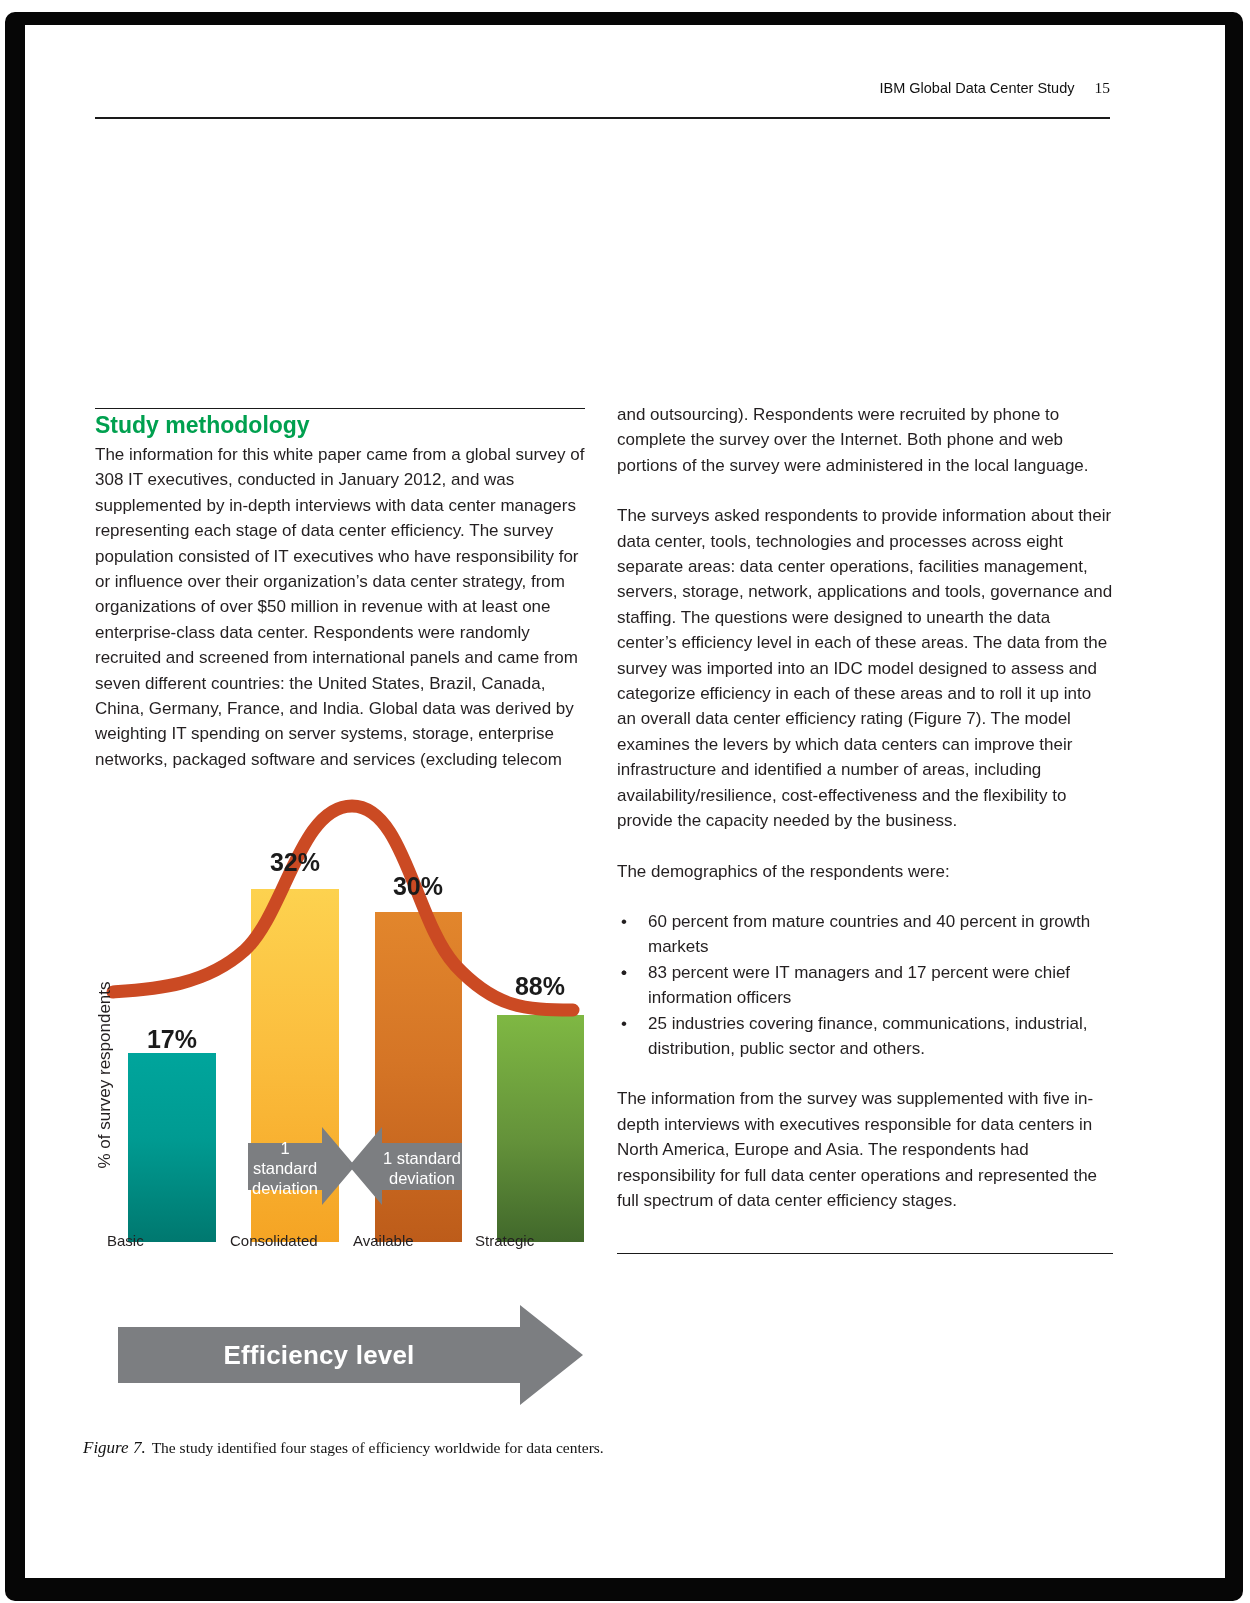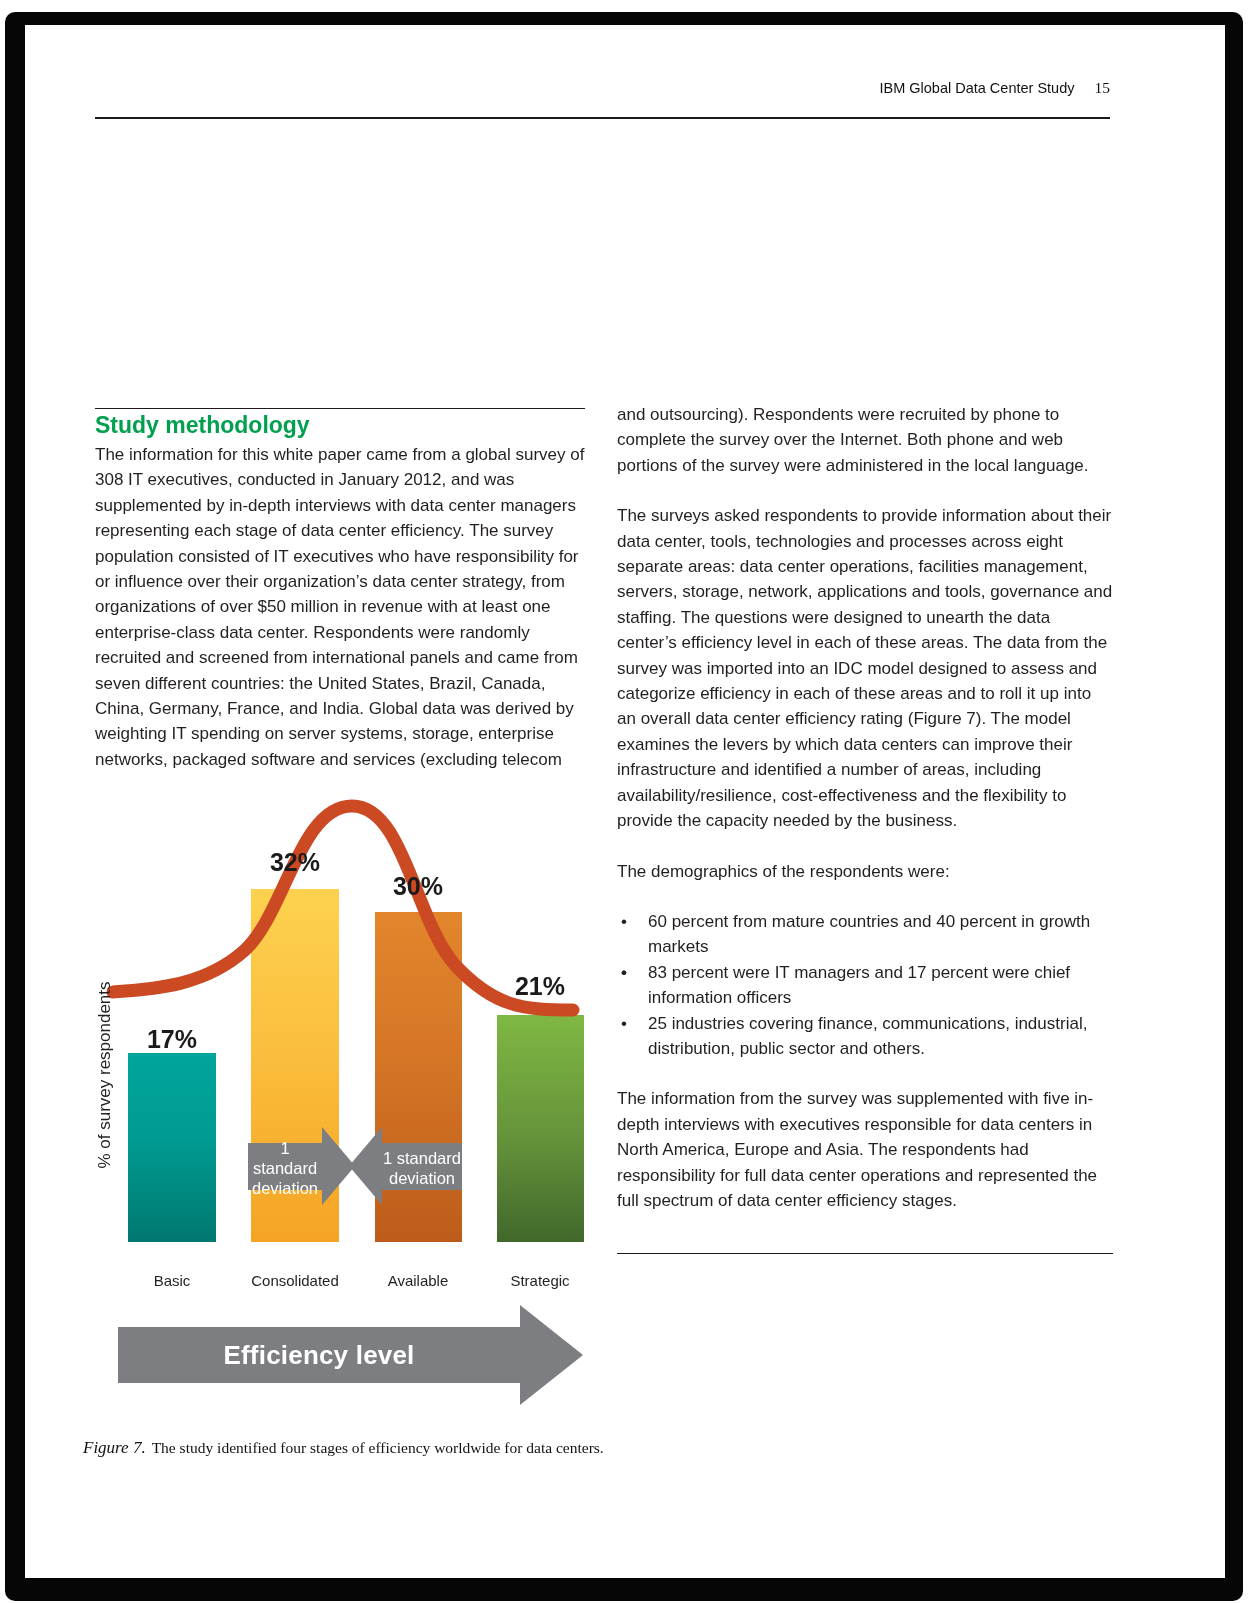--- a/index.html
+++ b/index.html
@@ -64,22 +64,22 @@
   .chart svg{position:absolute;left:0;top:0;z-index:2;}
   .val-label{
     position:absolute;z-index:3;font-weight:bold;font-size:25px;
     width:110px;text-align:center;color:#1b1b1b;
   }
   .vl-0{left:22px;top:245px;}
   .vl-1{left:145px;top:68px;}
   .vl-2{left:268px;top:92px;}
   .vl-3{left:390px;top:192px;}
   .cat-label{
-    position:absolute;z-index:3;top:492px;font-size:15px;width:130px;
-    text-align:center;color:#231f20;
+    position:absolute;z-index:3;top:452px;font-size:15px;width:130px;
+    text-align:left;color:#231f20;
   }
   .cl-0{left:12px;} .cl-1{left:135px;} .cl-2{left:258px;} .cl-3{left:380px;}
   .y-label{
     position:absolute;z-index:3;left:10px;top:295px;width:0;height:0;
     overflow:visible;
   }
   .y-label span{
     display:inline-block;white-space:nowrap;font-size:17px;color:#231f20;
     transform:translate(-50%,-50%) rotate(-90deg);
   }
@@ -162,21 +162,21 @@
     <path d="M 18 212
          C 60 209, 110 206, 150 170
          C 190 133, 205 26, 257 26
          C 309 26, 320 140, 360 185
          C 400 228, 430 230, 478 230" fill="none" stroke="#cb4a23" stroke-width="13" stroke-linecap="round"></path>
   </svg>
 
   <div class="val-label vl-0">17%</div>
   <div class="val-label vl-1">32%</div>
   <div class="val-label vl-2">30%</div>
-  <div class="val-label vl-3">21%</div>
+  <div class="val-label vl-3">88%</div>
 
   <div class="cat-label cl-0">Basic</div>
   <div class="cat-label cl-1">Consolidated</div>
   <div class="cat-label cl-2">Available</div>
   <div class="cat-label cl-3">Strategic</div>
 
   <div class="y-label">
     <span>% of survey respondents</span>
   </div>
 

